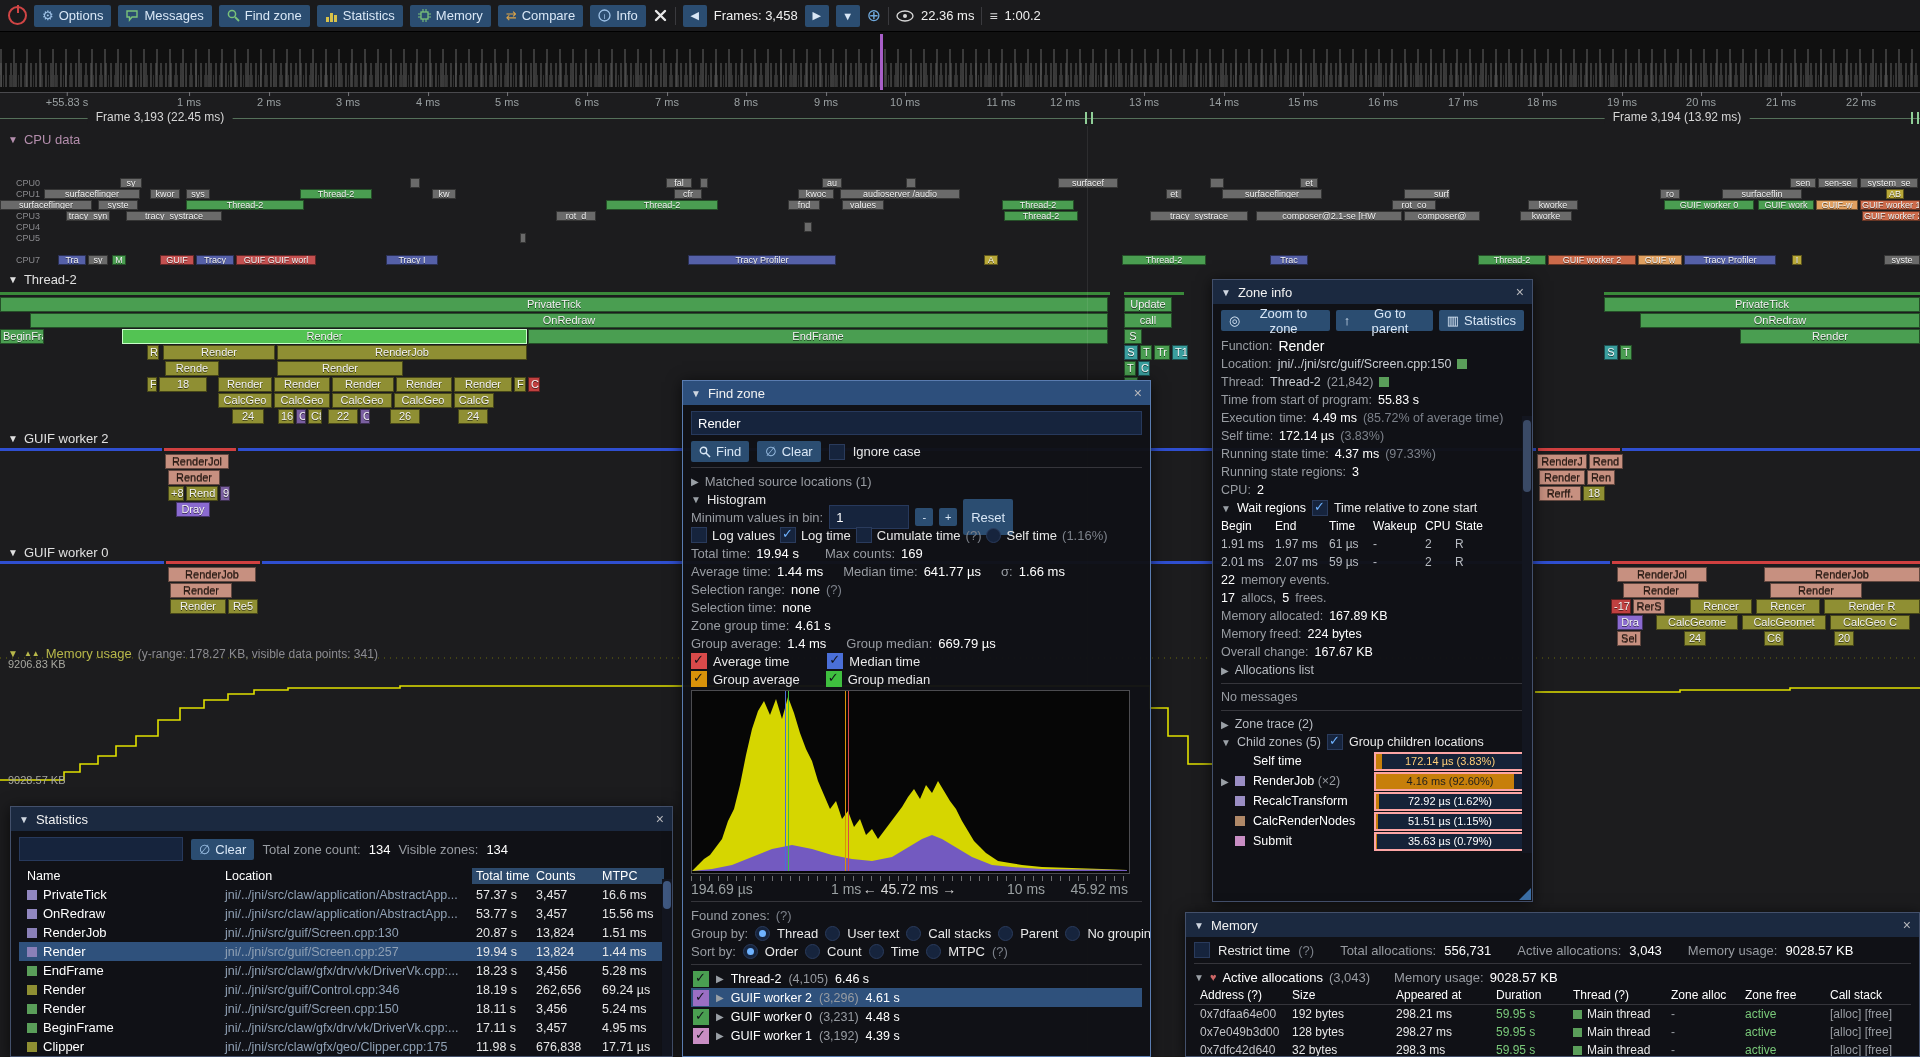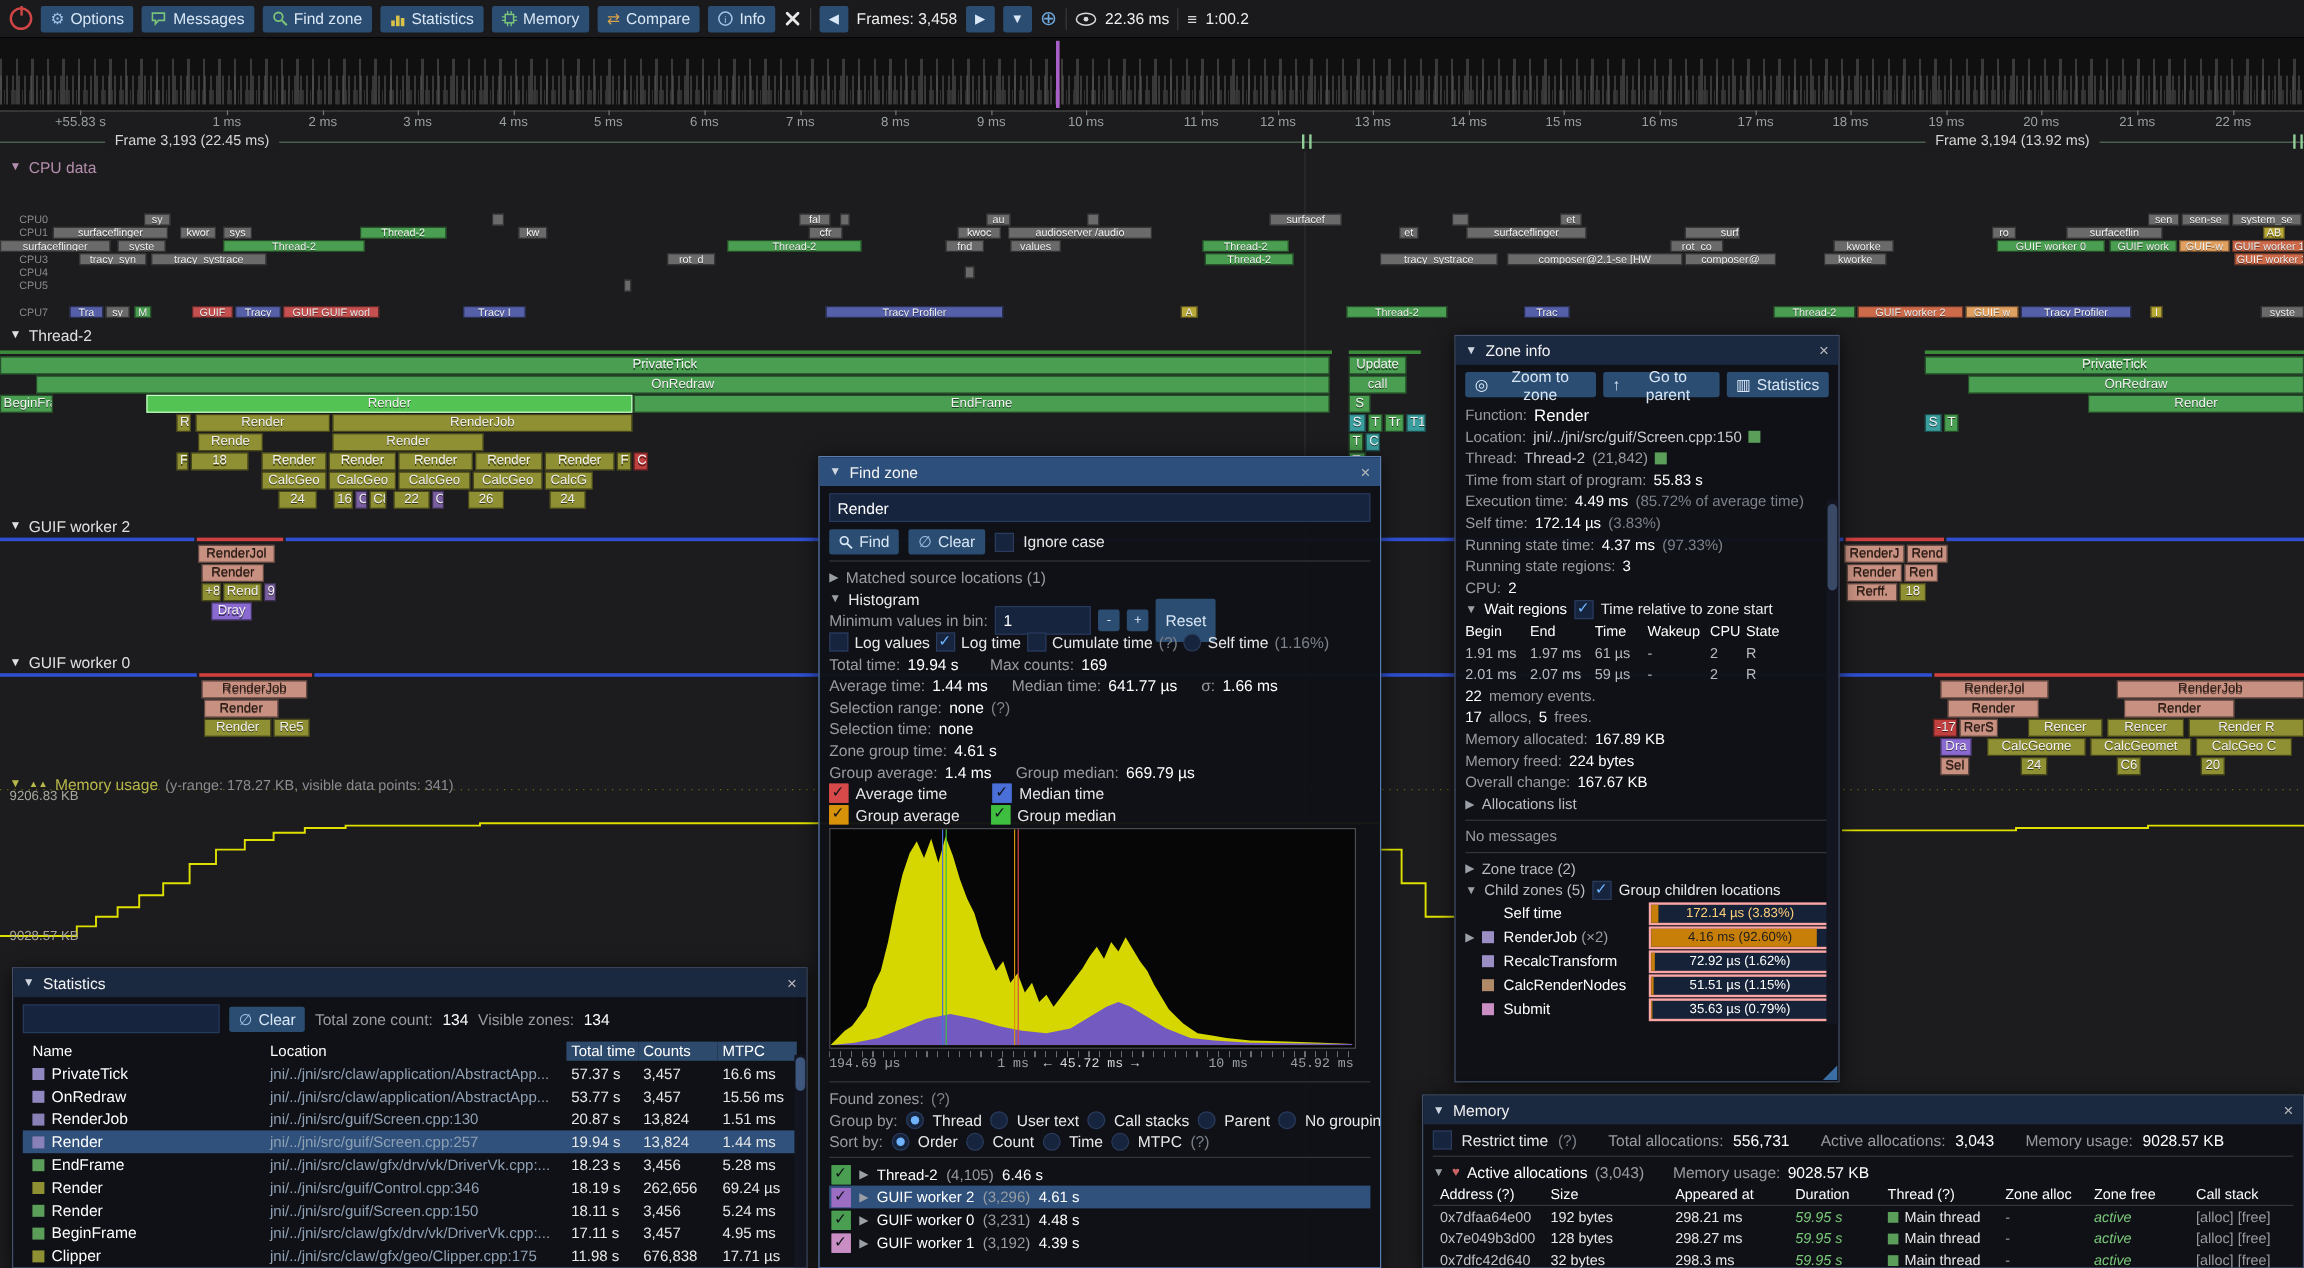--- a/index.html
+++ b/index.html
@@ -59,21 +59,21 @@
   .win .title{height:24px;background:#1b2940;display:flex;align-items:center;gap:7px;padding:0 8px;font-size:13px;color:#f2f2f2;}
   .win.focused{border-color:#5a7cb0;}
   .win.focused .title{background:#2d4f7c;}
   .title .tri{font-size:10px;color:#cfd6e0;}
   .xbtn{margin-left:auto;color:#b8b8bc;font-size:14px;line-height:14px;}
   .wbody{padding:6px 8px;position:relative;}
   .row{display:flex;align-items:center;gap:8px;margin-bottom:5px;}
   .line{display:flex;align-items:center;gap:6px;height:18px;white-space:nowrap;}
   .lbl{color:#989ca2;}
   .val{color:#ffffff;}
-  .grn{color:#7ac97a;font-style:italic;}
+  .grn{color:#7ac97a;}
   .dim{color:#7c818a;}
   .inputbox{background:#16243d;border:1px solid #27395c;color:#fff;padding:2px 6px;font-size:13px;
     font-family:inherit;height:18px;}
   .sbtn{display:inline-flex;align-items:center;gap:5px;background:#2b4d71;color:#d9e7f6;border:none;
     border-radius:2px;height:21px;padding:0 8px;font-size:13px;font-family:inherit;}
   .cb{width:14px;height:14px;background:#16243d;border:1px solid #2a3b5c;display:inline-block;position:relative;flex:none;}
   .cb.on::after{content:"✓";position:absolute;left:1px;top:-2px;font-size:13px;color:#6fb3ff;}
   .cb.clr.on::after{color:#10131a;}
   .rb{width:13px;height:13px;border-radius:50%;background:#16243d;border:1px solid #2a3b5c;display:inline-block;position:relative;flex:none;}
   .rb.on::after{content:"";position:absolute;left:3px;top:3px;width:7px;height:7px;border-radius:50%;background:#6fb3ff;}
@@ -87,21 +87,21 @@
   .cell{font-size:12.5px;overflow:hidden;white-space:nowrap;padding:0 4px;}
   .cell.loc{color:#8fa0b4;}
   .namecell{display:flex;align-items:center;gap:6px;overflow:hidden;padding:0 4px;}
   
   .vsb{position:absolute;width:10px;background:#131620;}
   .vsb .thumb{position:absolute;left:1px;right:1px;background:#3f5880;border-radius:4px;}
   .grip{position:absolute;right:1px;bottom:1px;width:0;height:0;border-left:12px solid transparent;border-bottom:12px solid #3b6ea5;}
   
   .hist{position:relative;width:437px;height:182px;background:#060606;border:1px solid #4c4c50;margin:2px 0;}
   .axisticks{width:437px;height:5px;background:repeating-linear-gradient(90deg,#6e6e72 0 1px,transparent 1px 9px);}
-  .axisrow{position:relative;width:437px;height:16px;font-size:11px;color:#9aa0a2;font-family:Liberation Mono, monospace;}
+  .axisrow{position:relative;width:437px;height:16px;font-size:14px;color:#9aa0a2;}
   .grp-row{display:flex;align-items:center;gap:7px;height:19px;padding:0 2px;font-size:12.5px;}
   
   .zibtns{display:flex;gap:6px;margin-bottom:6px;}
   .grid-wait{display:grid;grid-template-columns:54px 54px 44px 52px 30px 1fr;height:18px;align-items:center;font-size:12px;}
   .childrow{display:grid;grid-template-columns:12px 16px 1fr 150px;align-items:center;height:20px;gap:2px;}
   .pbar{position:relative;width:148px;height:15px;background:#152238;border:2px solid #fca5a5;}
   .pbar .fill{position:absolute;left:0;top:0;bottom:0;background:#c77f0a;}
   .pbar .ptext{position:absolute;inset:0;text-align:center;font-size:11px;line-height:15px;}
   
   .grid-mem{display:grid;grid-template-columns:92px 104px 100px 77px 98px 74px 85px 1fr;align-items:center;height:18px;padding-left:6px;}
@@ -269,21 +269,21 @@
       <div class="zone" style="left: 1002px; width: 72px; background: rgb(74, 158, 81);">Thread-2</div>
       <div class="zone" style="left: 1392px; width: 44px;">rot_co</div>
       <div class="zone" style="left: 1528px; width: 50px;">kworke</div>
       <div class="zone" style="left: 1664px; width: 90px; background: rgb(74, 158, 81);">GUIF worker 0</div>
       <div class="zone" style="left: 1758px; width: 56px; background: rgb(74, 158, 81);">GUIF work</div>
       <div class="zone" style="left: 1816px; width: 42px; background: rgb(224, 160, 96);">GUIF-w</div>
       <div class="zone" style="left: 1860px; width: 60px; background: rgb(204, 106, 74);">GUIF worker 1</div>
     </div>
   <div class="crow" style="top:211px">
       <span class="rl">CPU3</span>
-      <div class="zone" style="left: 66px; width: 56px;">tracy_syn</div>
+      <div class="zone" style="left: 66px; width: 44px;">tracy_syn</div>
       <div class="zone" style="left: 126px; width: 96px;">tracy_systrace</div>
       <div class="zone" style="left: 556px; width: 40px;">rot_d</div>
       <div class="zone" style="left: 1004px; width: 74px; background: rgb(74, 158, 81);">Thread-2</div>
       <div class="zone" style="left: 1150px; width: 98px;">tracy_systrace</div>
       <div class="zone" style="left: 1256px; width: 146px;">composer@2.1-se [HW</div>
       <div class="zone" style="left: 1404px; width: 76px;">composer@</div>
       <div class="zone" style="left: 1520px; width: 52px;">kworke</div>
       <div class="zone" style="left: 1862px; width: 58px; background: rgb(204, 106, 74);">GUIF worker 2</div>
     </div>
   <div class="crow" style="top:222px">

